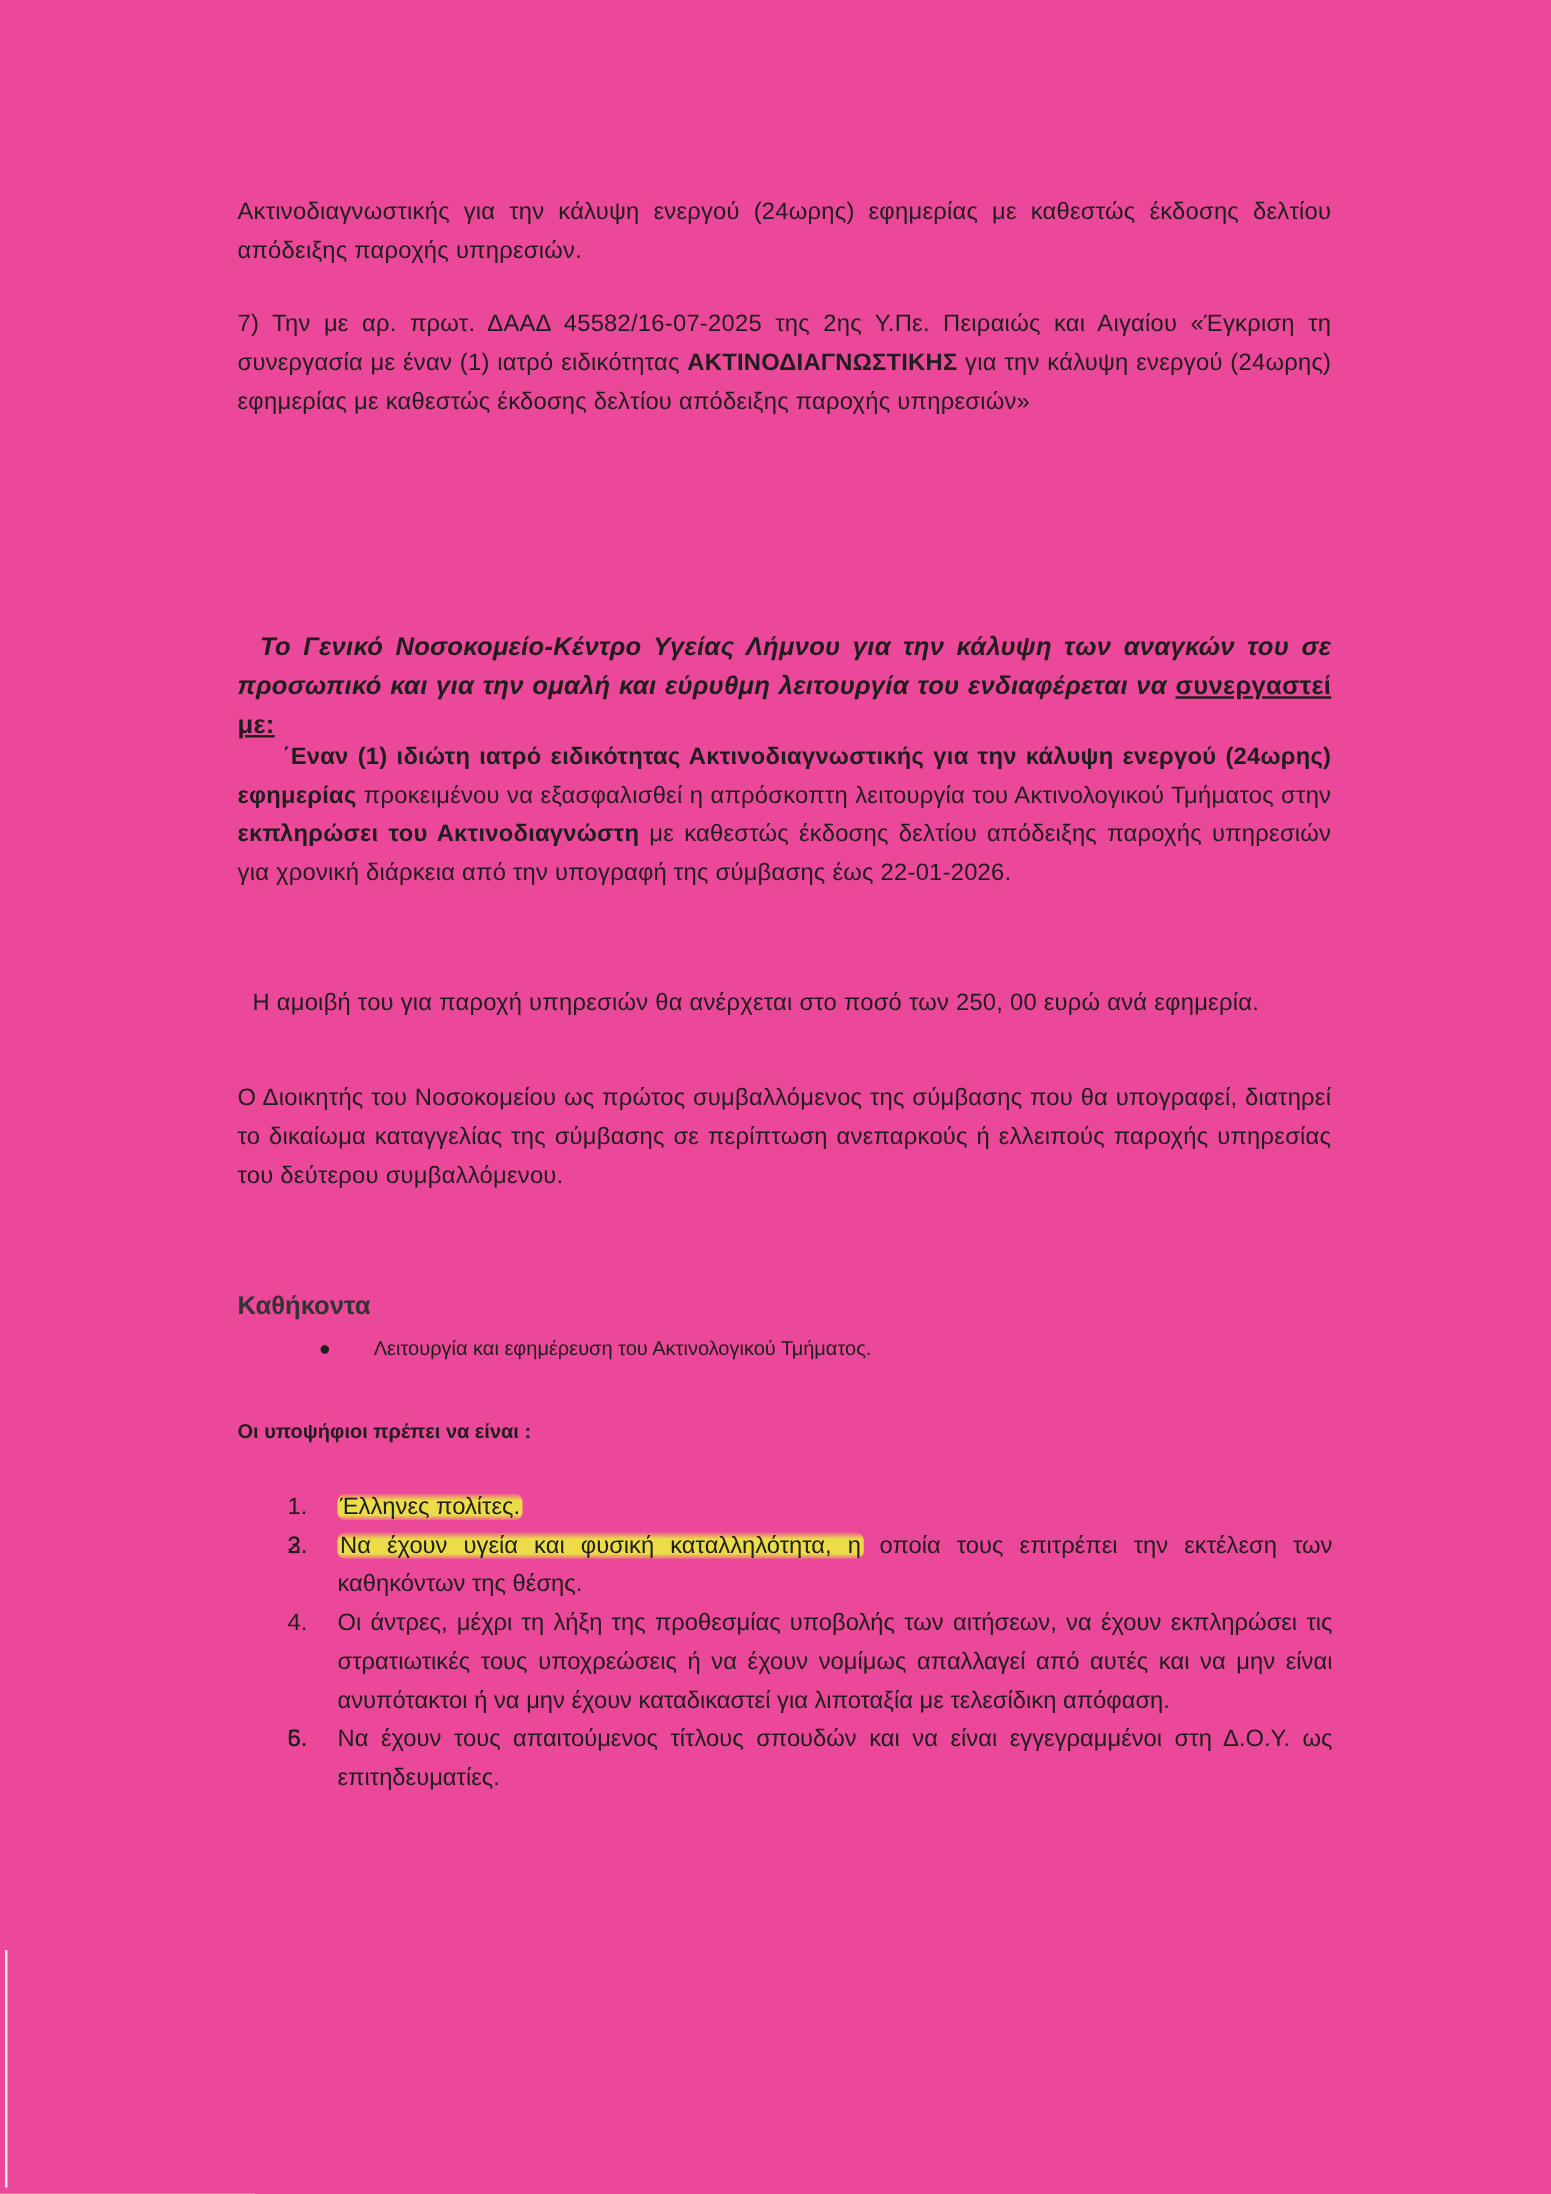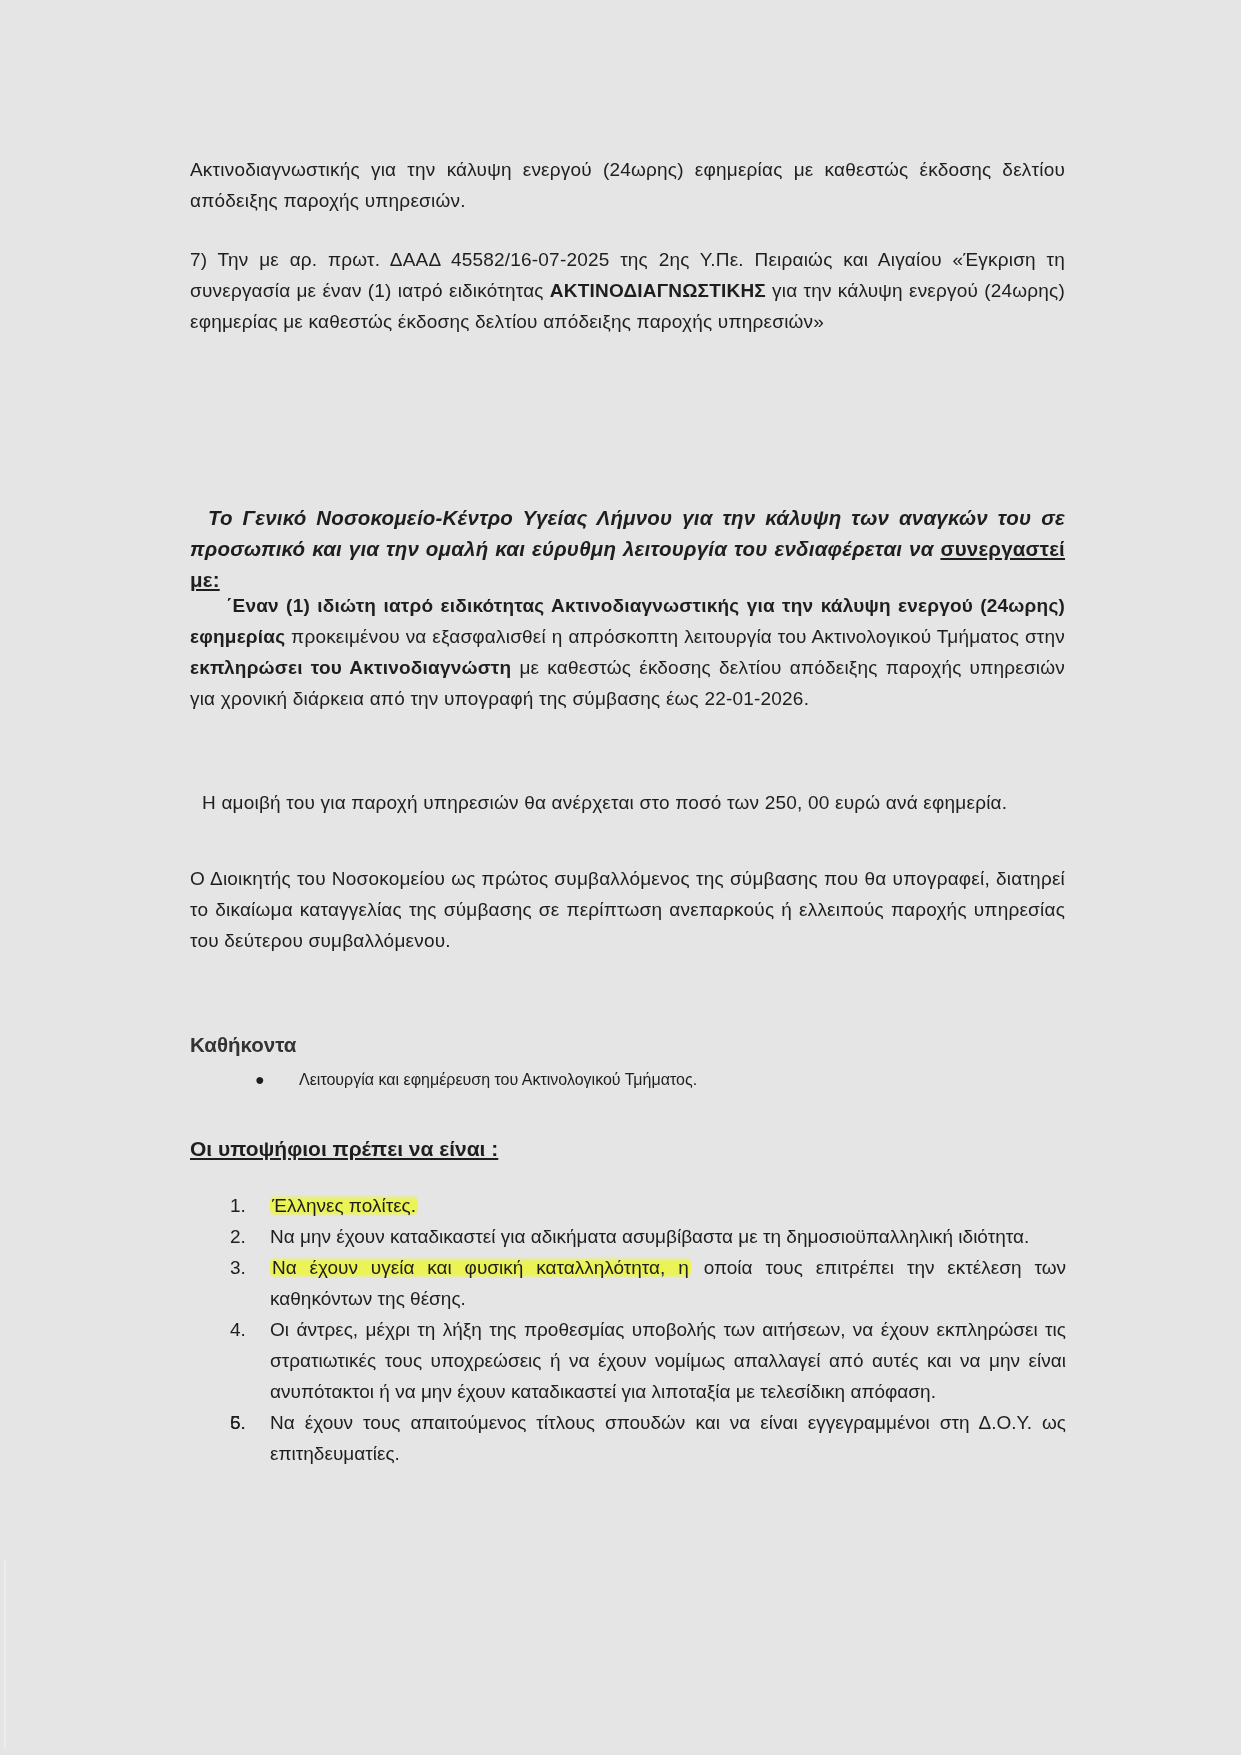--- a/index.html
+++ b/index.html
@@ -1,34 +1,34 @@
 <!DOCTYPE html>
 <html><head>
 <meta charset="utf-8">
 <style>
   html, body { margin: 0; padding: 0; background: #ffffff; }
   body { width: 1241px; height: 1755px; position: relative; overflow: hidden;
          font-family: "Liberation Sans", "DejaVu Sans", sans-serif; color: #1e1e1e; }
-  .page { position: absolute; left: 0; top: 0; width: 1241px; height: 1755px; background: #e5e5e5; }
+  .page { position: absolute; left: 0; top: 0; width: 1241px; height: 1755px; background: #ec4899; }
   .scan-edge { position: absolute; left: 4px; top: 1560px; width: 2px; height: 190px; background: #ececec; }
   .block { position: absolute; left: 190px; width: 875px; font-size: 19px; line-height: 31px; letter-spacing: 0.2px; }
   .justify { text-align: justify; text-align-last: left; }
   .p1 { top: 154px; }
   .p2 { top: 244px; }
   .p-org { top: 502px; font-weight: bold; font-size: 20.5px; line-height: 31px; text-align: justify; text-align-last: left; }
   .p-org .ind { padding-left: 18px; font-style: italic; }
   .underline { text-decoration: underline; }
   .p-need { top: 590px; }
   .p-need .lead { padding-left: 36px; }
   .p-fee { top: 775px; }
   .p-admin { top: 863px; }
   .h-duties { position: absolute; left: 190px; top: 1033px; font-size: 20.5px; font-weight: bold; color: #333; }
   .duty { position: absolute; left: 255px; top: 1064px; font-size: 16px; line-height: 31px; }
   .duty .bullet { display: inline-block; width: 44px; }
-  .h-cand { position: absolute; left: 190px; top: 1137px; font-size: 21px; font-weight: bold; text-decoration: underline; }
+  .h-cand { position: absolute; left: 190px; top: 1137px; font-size: 16px; font-weight: bold; }
   .reqs { position: absolute; left: 230px; top: 1190px; width: 836px; font-size: 19px; line-height: 31px; margin: 0; padding: 0; list-style: none; }
   .reqs li { position: relative; padding-left: 40px; text-align: justify; text-align-last: left; margin-bottom: 0; }
   .reqs li .num { position: absolute; left: 0; top: 0; }
   .hl { background: linear-gradient(180deg, rgba(236,246,60,0.15) 0%, rgba(236,246,60,0.85) 25%, rgba(236,246,60,0.85) 80%, rgba(236,246,60,0.2) 100%); border-radius: 6px; padding: 0 2px; }
 </style>
 </head>
 <body>
 
 <div class="page">
   <div class="scan-edge"></div>
@@ -53,19 +53,19 @@
 
   <div class="h-duties">Καθήκοντα</div>
   <div class="duty">
     <span class="bullet">●</span><span>Λειτουργία και εφημέρευση του Ακτινολογικού Τμήματος.</span>
   </div>
 
   <div class="h-cand">Οι υποψήφιοι πρέπει να είναι :</div>
 
   <ol class="reqs">
     <li><span class="num">1.</span><span class="hl">Έλληνες πολίτες.</span></li>
-    <li><span class="num">2.</span><span>Να μην έχουν καταδικαστεί για αδικήματα ασυμβίβαστα με τη δημοσιοϋπαλληλική ιδιότητα.</span></li>
+    <li><span class="num">2.</span></li>
     <li><span class="num">3.</span><span class="hl">Να έχουν υγεία και φυσική καταλληλότητα, η</span><span> οποία τους επιτρέπει την εκτέλεση των καθηκόντων της θέσης.</span></li>
     <li><span class="num">4.</span><span>Οι άντρες, μέχρι τη λήξη της προθεσμίας υποβολής των αιτήσεων, να έχουν εκπληρώσει τις στρατιωτικές τους υποχρεώσεις ή να έχουν νομίμως απαλλαγεί από αυτές και να μην είναι ανυπότακτοι ή να μην έχουν καταδικαστεί για λιποταξία με τελεσίδικη απόφαση.</span></li>
     <li><span class="num">5.</span></li>
     <li><span class="num">6.</span><span>Να έχουν τους απαιτούμενος τίτλους σπουδών και να είναι εγγεγραμμένοι στη Δ.Ο.Υ. ως επιτηδευματίες.</span></li>
   </ol>
 </div>
 
 </body></html>

